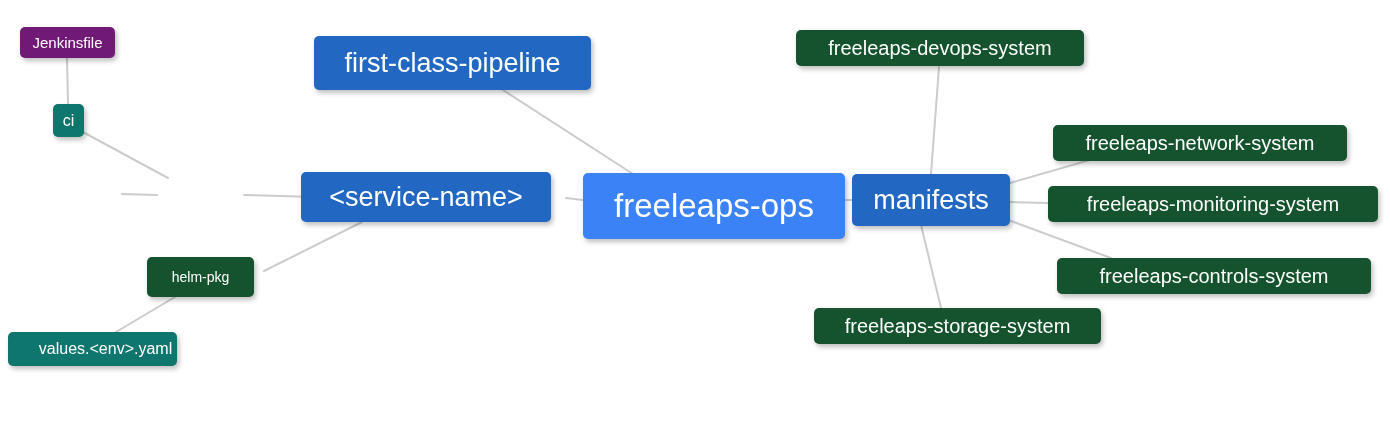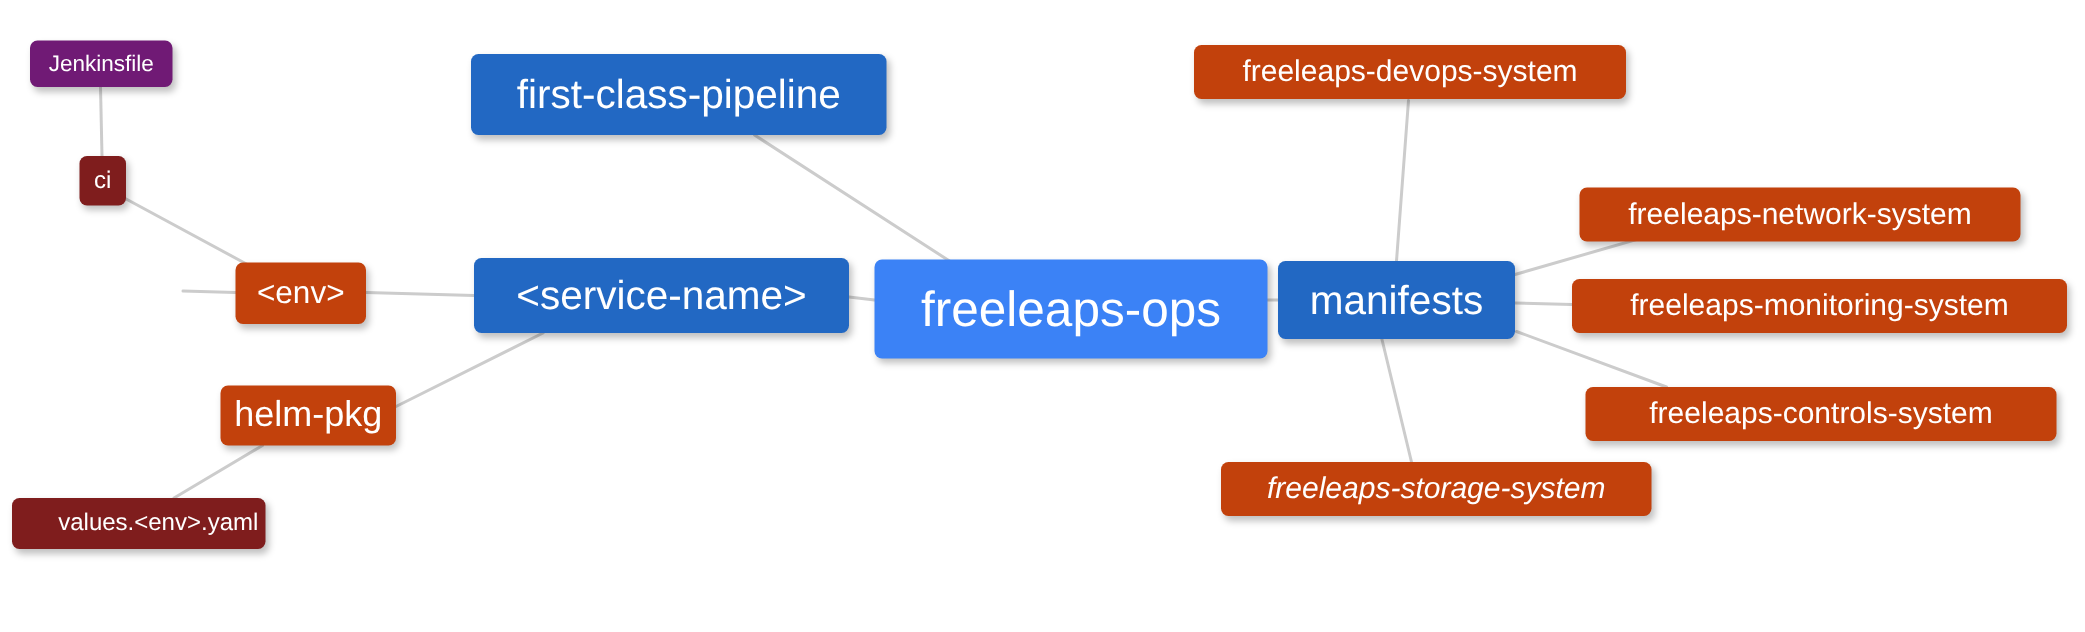--- a/index.html
+++ b/index.html
@@ -14,22 +14,22 @@
   .node{
     position:absolute;
     display:flex;align-items:center;justify-content:center;
     color:#ffffff;white-space:nowrap;
     border-radius:5px;
     box-shadow:2px 3px 5px rgba(0,0,0,0.25);
     cursor:pointer;
     box-sizing:border-box;
   }
   .c-blue {background:#2268c3;}
-  .c-green{background:#c2410c;}
-  .c-red  {background:#7f1d1d;}
+  .c-green{background:#14532d;}
+  .c-red  {background:#0f766e;}
   .c-amber{background:#701a75;}
   .c-dark {background:#3b82f6;}
 </style>
 </head>
 <body>
 
 <div class="canvas">
 
   <svg class="edges" viewBox="0 0 1390 421">
     <line x1="67" y1="58" x2="68" y2="104"></line>
@@ -46,37 +46,36 @@
     <line x1="1010" y1="202" x2="1048" y2="203"></line>
     <line x1="1011" y1="221" x2="1111" y2="258"></line>
     <line x1="921" y1="225" x2="941" y2="308"></line>
   </svg>
 
   <div class="node c-amber" style="left:20px;  top:27px;  width:95px;  height:31px; font-size:15px;">Jenkinsfile</div>
 
   <div class="node c-red" style="left:53px;  top:104px; width:31px;  height:33px; font-size:16px;">ci</div>
 
 
-  <div class="node c-green" style="left:157px; top:175px; width:87px;  height:41px; font-size:21px;">&lt;env&gt;</div>
 
-  <div class="node c-green" style="left:147px; top:257px; width:117px; height:40px; font-size:24px;">helm-pkg</div>
+  <div class="node c-green" style="left:147px; top:257px; width:107px; height:40px; font-size:14px;">helm-pkg</div>
 
   <div class="node c-red" style="left:8px;   top:332px; width:169px; height:34px; font-size:16px;padding-left:26px;">values.&lt;env&gt;.yaml</div>
 
   <div class="node c-blue" style="left:314px; top:36px;  width:277px; height:54px; font-size:27px;">first-class-pipeline</div>
 
-  <div class="node c-blue" style="left:316px; top:172px; width:250px; height:50px; font-size:27px;">&lt;service-name&gt;</div>
+  <div class="node c-blue" style="left:301px; top:172px; width:250px; height:50px; font-size:27px;">&lt;service-name&gt;</div>
 
   <div class="node c-dark" style="left:583px; top:173px; width:262px; height:66px; font-size:33px;">freeleaps-ops</div>
 
   <div class="node c-blue" style="left:852px; top:174px; width:158px; height:52px; font-size:27px;">manifests</div>
 
   <div class="node c-green" style="left:796px; top:30px;  width:288px; height:36px; font-size:20px;">freeleaps-devops-system</div>
 
   <div class="node c-green" style="left:1053px;top:112px; width:294px; height:36px; font-size:20px;margin-top:13px;">freeleaps-network-system</div>
 
   <div class="node c-green" style="left:1048px;top:186px; width:330px; height:36px; font-size:20px;">freeleaps-monitoring-system</div>
 
   <div class="node c-green" style="left:1057px;top:258px; width:314px; height:36px; font-size:20px;">freeleaps-controls-system</div>
 
-  <div class="node c-green" style="left:814px; top:308px; width:287px; height:36px; font-size:20px;font-style:italic;">freeleaps-storage-system</div>
+  <div class="node c-green" style="left:814px; top:308px; width:287px; height:36px; font-size:20px;">freeleaps-storage-system</div>
 
 </div>
 
 </body></html>

